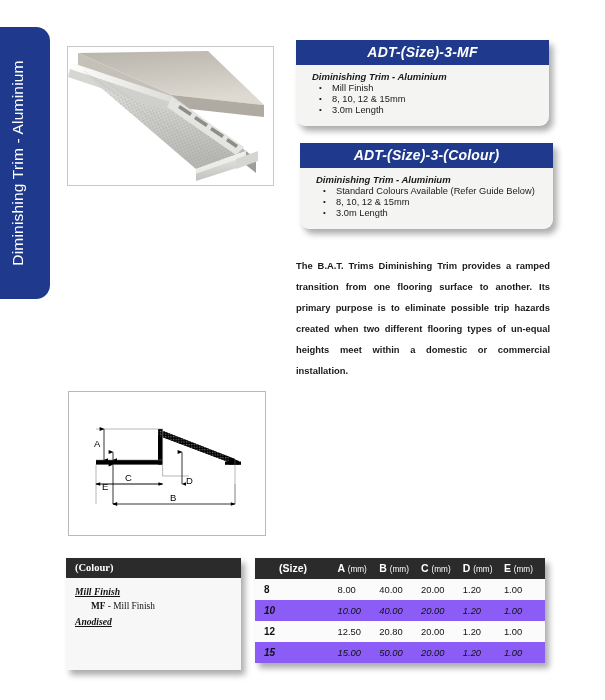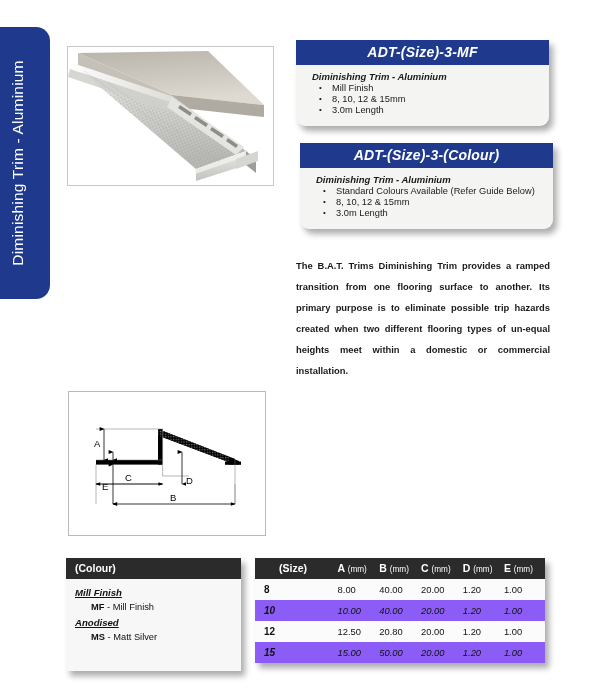--- a/index.html
+++ b/index.html
@@ -128,20 +128,21 @@
   #diagram-box svg { display: block; }
 
   
   #colour-table {
     position: absolute;
     left: 66px;
     top: 558px;
     width: 175px;
     background: #737373;
     box-shadow: 4px 5px 6px rgba(0,0,0,0.33);
+    font-family: Liberation Serif, serif;
   }
   #colour-table .ct-header {
     background: #2b2b2b;
     color: #ffffff;
     font-size: 10.5px;
     font-weight: bold;
     padding: 4px 0 5px 9px;
   }
   #colour-table .ct-body {
     padding: 6px 0 8px 9px;
@@ -363,23 +364,20 @@
 </div>
 
 <div id="colour-table">
   <div class="ct-header">(Colour)</div>
   <div class="ct-body">
     <div class="ct-group-title">Mill Finish</div>
     <div class="ct-item">
       <span class="code">MF</span><span> - </span><span>Mill Finish</span>
     </div>
     <div class="ct-group-title">Anodised</div>
-    <div class="ct-item">
-      <span class="code">MS</span><span> - </span><span>Matt Silver</span>
-    </div>
   </div>
 </div>
 
 <div id="size-table">
   <table>
     <thead>
       <tr>
         <th class="first col-size">
           <span>(Size)</span>
         </th>

